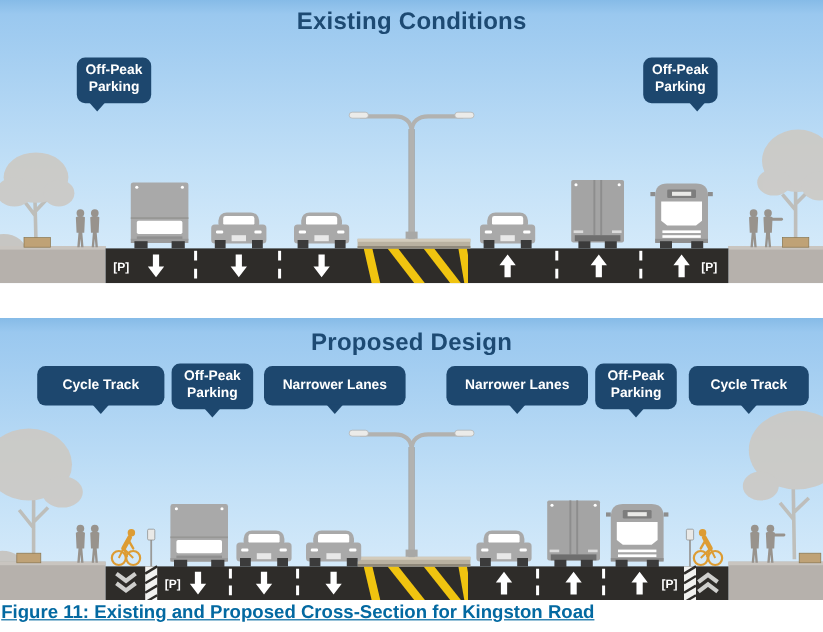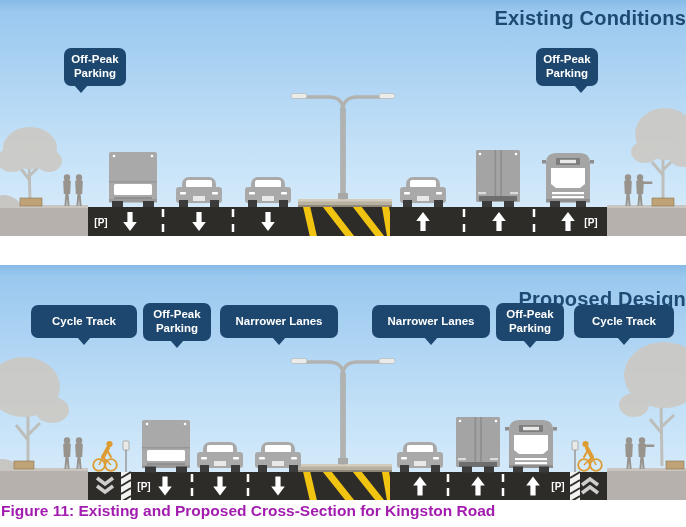--- a/index.html
+++ b/index.html
@@ -1,36 +1,36 @@
 <!DOCTYPE html>
 <html><head>
 <meta charset="utf-8">
 <style>
   html,body{margin:0;padding:0;background:#ffffff;font-family:"Liberation Sans",sans-serif;}
   .stage{position:relative;width:686px;height:527px;background:#ffffff;overflow:hidden;}
   .panel{position:absolute;left:0;width:686px;overflow:hidden;}
   #panel-existing{top:0;height:236px;}
   #panel-proposed{top:265px;height:235px;}
   .scene{position:absolute;top:0;left:0;display:block;}
-  .panel-title{position:absolute;left:0;right:0;margin:0;text-align:right;
+  .panel-title{position:absolute;left:0;right:0;margin:0;text-align:center;
     font-weight:bold;font-size:20px;letter-spacing:.2px;color:#1d4a73;}
   #panel-existing .panel-title{top:7px;}
-  #panel-proposed .panel-title{top:10px;margin-top:13px;}
+  #panel-proposed .panel-title{top:10px;}
   .callout{position:absolute;background:#1d476e;color:#ffffff;font-weight:bold;
     font-size:11.5px;line-height:1.18;text-align:center;border-radius:7px;
     display:flex;align-items:center;justify-content:center;box-sizing:border-box;
     padding:13px 6px;}
   .tail{position:absolute;bottom:-7px;width:0;height:0;
     border-left:7px solid transparent;border-right:7px solid transparent;
     border-top:8px solid #1d476e;}
   .tail-left{left:10px;}
   .tail-center{left:50%;margin-left:-7px;}
   .tail-right{right:10px;}
   .caption{position:absolute;top:502px;left:1px;margin:0;font-size:15.5px;
-    font-weight:bold;color:#a21caf;line-height:1.2;}
+    font-weight:bold;color:#0369a1;line-height:1.2;text-decoration:underline;}
 </style>
 </head>
 <body>
 
 <div class="stage">
 
   <section class="panel" id="panel-existing">
     <svg class="scene" width="686" height="236" viewBox="0 0 686 236" role="img">
       <defs>
         <linearGradient id="skyE" x1="0" y1="0" x2="0" y2="1">

